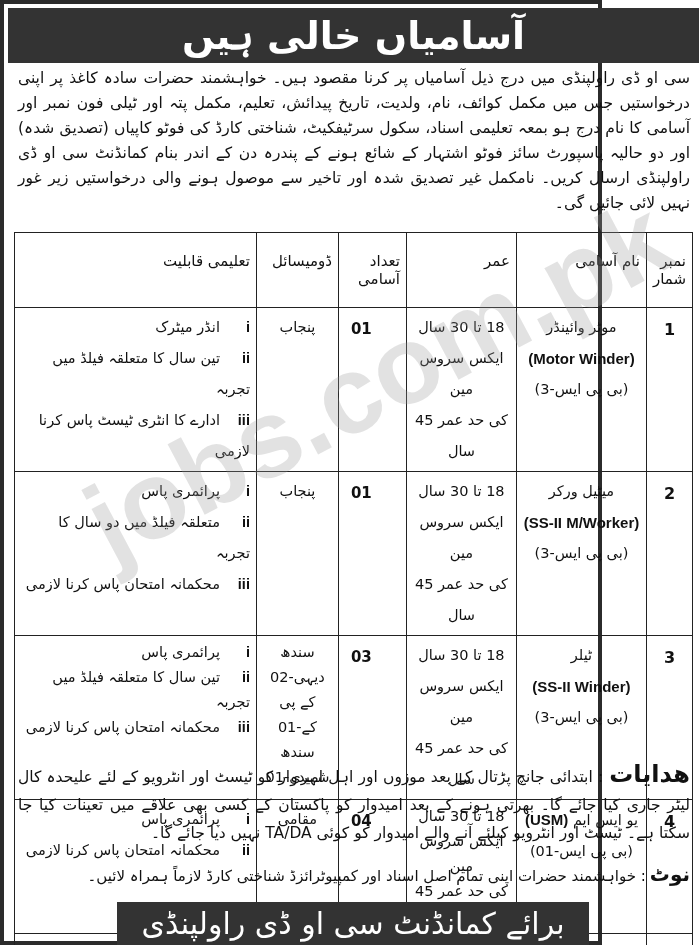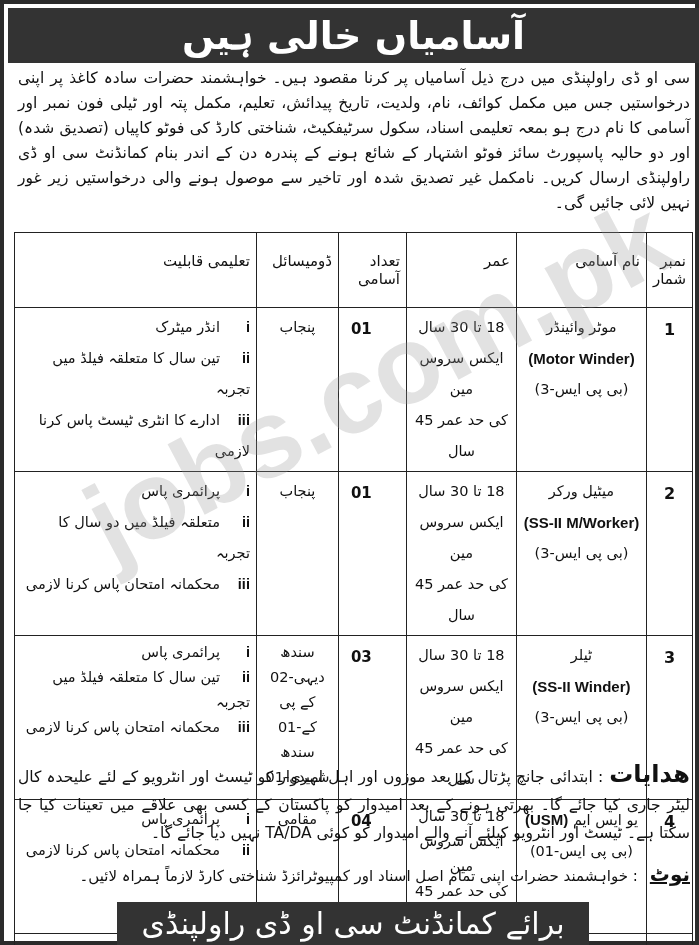--- a/index.html
+++ b/index.html
@@ -1,19 +1,19 @@
 <!DOCTYPE html>
 <html><head>
 <meta charset="utf-8">
 <style>
   * { box-sizing: border-box; margin: 0; padding: 0; }
   html, body { width: 699px; height: 945px; background: #fff; overflow: hidden; }
   body { font-family: "DejaVu Sans", sans-serif; color: #111; position: relative; }
   .frame {
-    position: absolute; left: 0; top: 0; width: 699px; height: 945px;
+    position: absolute; left: 0; top: 0; width: 602px; height: 945px;
     border: 4px solid #2b2b2b; background: #fff;
   }
   .title-bar {
     position: absolute; left: 4px; top: 4px; width: 691px; height: 55px;
     background: #333; color: #fff; display: flex; align-items: center; justify-content: center;
     font-weight: bold; font-size: 38px; letter-spacing: 0;
   }
   .intro {
     position: absolute; left: 14px; top: 62px; width: 672px;
     direction: rtl; text-align: justify; font-size: 15.5px; line-height: 25px;
@@ -44,21 +44,21 @@
   .compact .line { line-height: 25px; }
   .instructions {
     position: absolute; left: 14px; top: 756px; width: 672px;
     direction: rtl; text-align: justify; font-size: 15.5px; line-height: 28px;
   }
   .instructions .lbl { font-weight: bold; font-size: 24px; margin-left: 6px; }
   .note {
     position: absolute; left: 14px; top: 856px; width: 672px;
     direction: rtl; font-size: 15px; line-height: 28px;
   }
-  .note .lbl { font-weight: bold; font-size: 20px; margin-left: 12px; text-decoration: underline; }
+  .note .lbl { font-weight: bold; font-size: 20px; margin-left: 4px; }
   .footer-bar {
     position: absolute; left: 113px; top: 898px; width: 472px; height: 43px;
     background: #333; color: #fff; font-weight: normal; font-size: 30px;
     display: flex; align-items: center; justify-content: center; direction: rtl;
   }
   .watermark {
     position: absolute; left: 60px; top: 470px; font-family: "Liberation Sans", sans-serif;
     font-size: 110px; font-weight: bold; color: rgba(150,150,150,0.28);
     transform: rotate(-28deg); transform-origin: left top; pointer-events: none; white-space: nowrap;
   }

